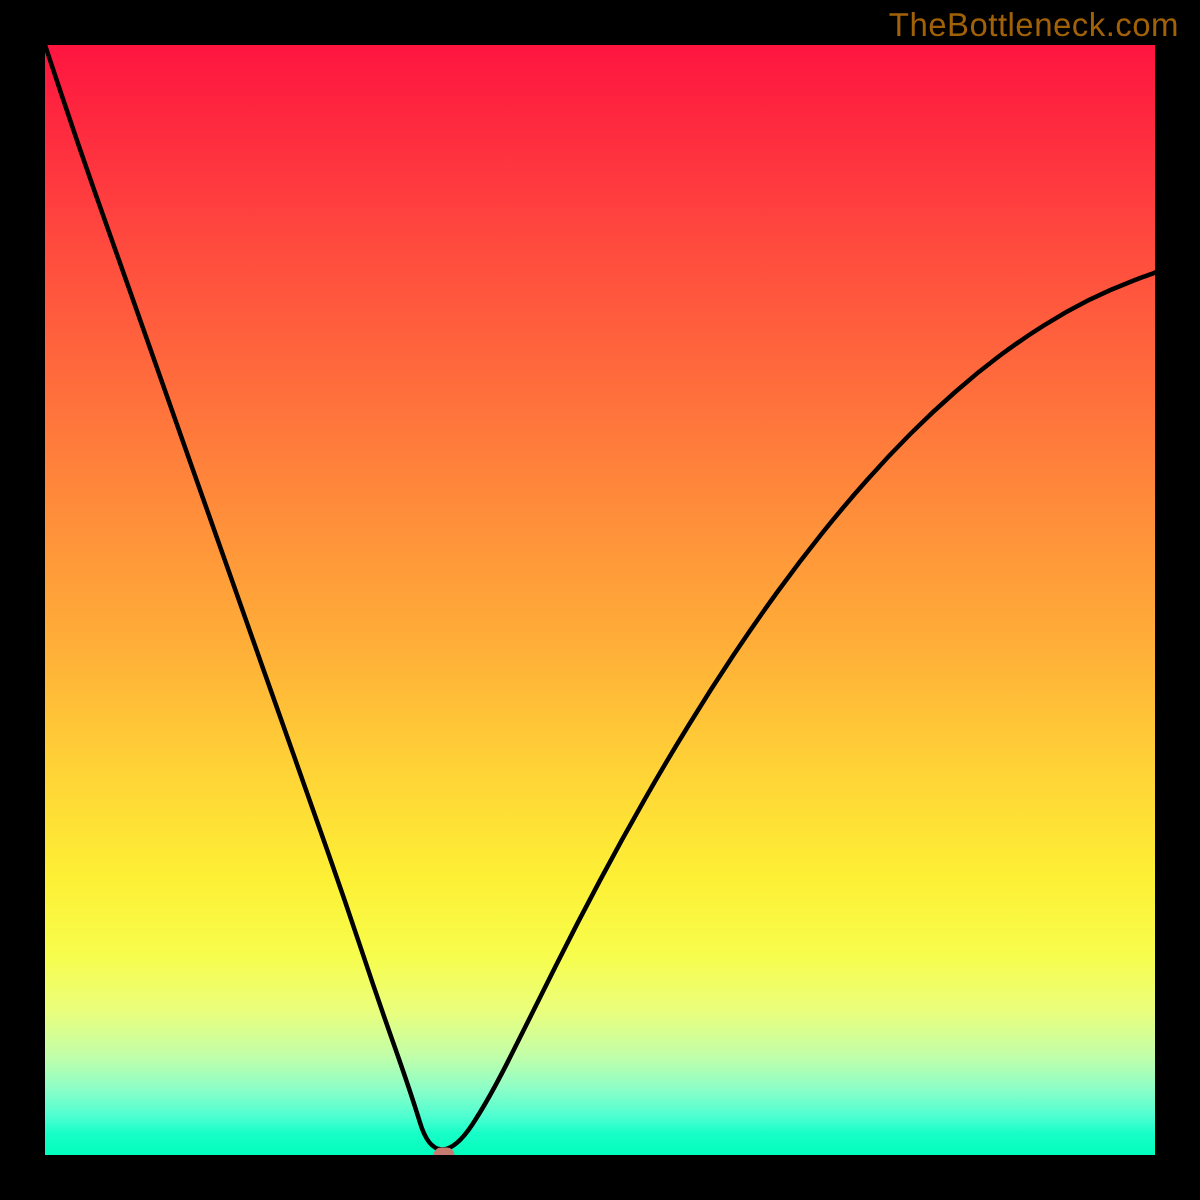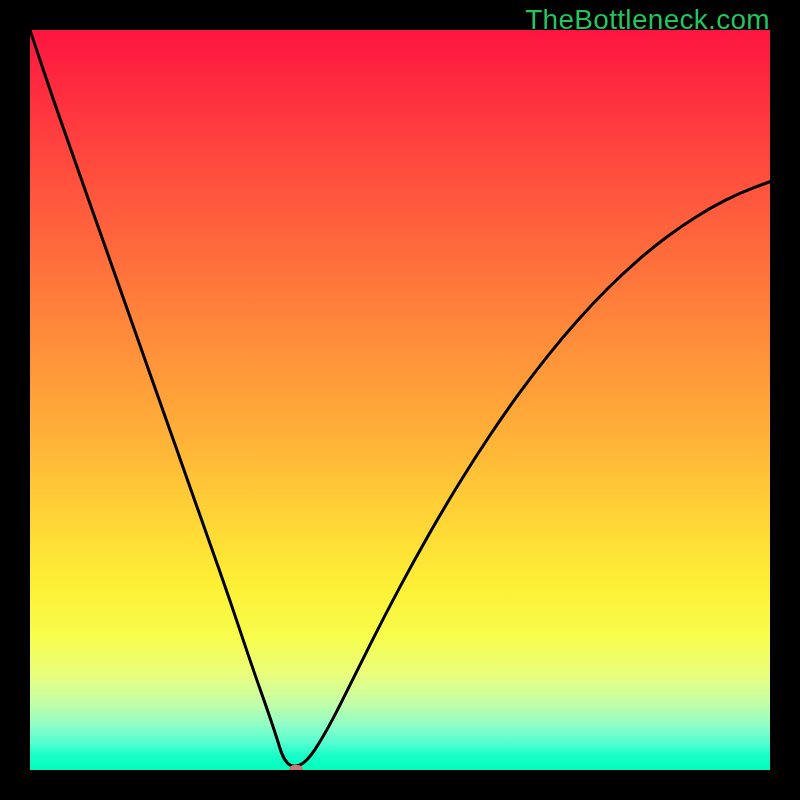--- a/index.html
+++ b/index.html
@@ -13,23 +13,23 @@
   }
   .frame {
     position: relative;
     width: 800px;
     height: 800px;
     background: #000;
   }
   .watermark {
     position: absolute;
     top: 4px;
-    right: 30px;
-    color: #22c55e;
-    font-size: 28px;
+    right: 14px;
+    color: #a16207;
+    font-size: 22px;
     font-weight: 500;
     letter-spacing: 0.3px;
     z-index: 10;
   }
   .plot-area {
     position: absolute;
     left: 30px;
     top: 30px;
     width: 740px;
     height: 740px;

